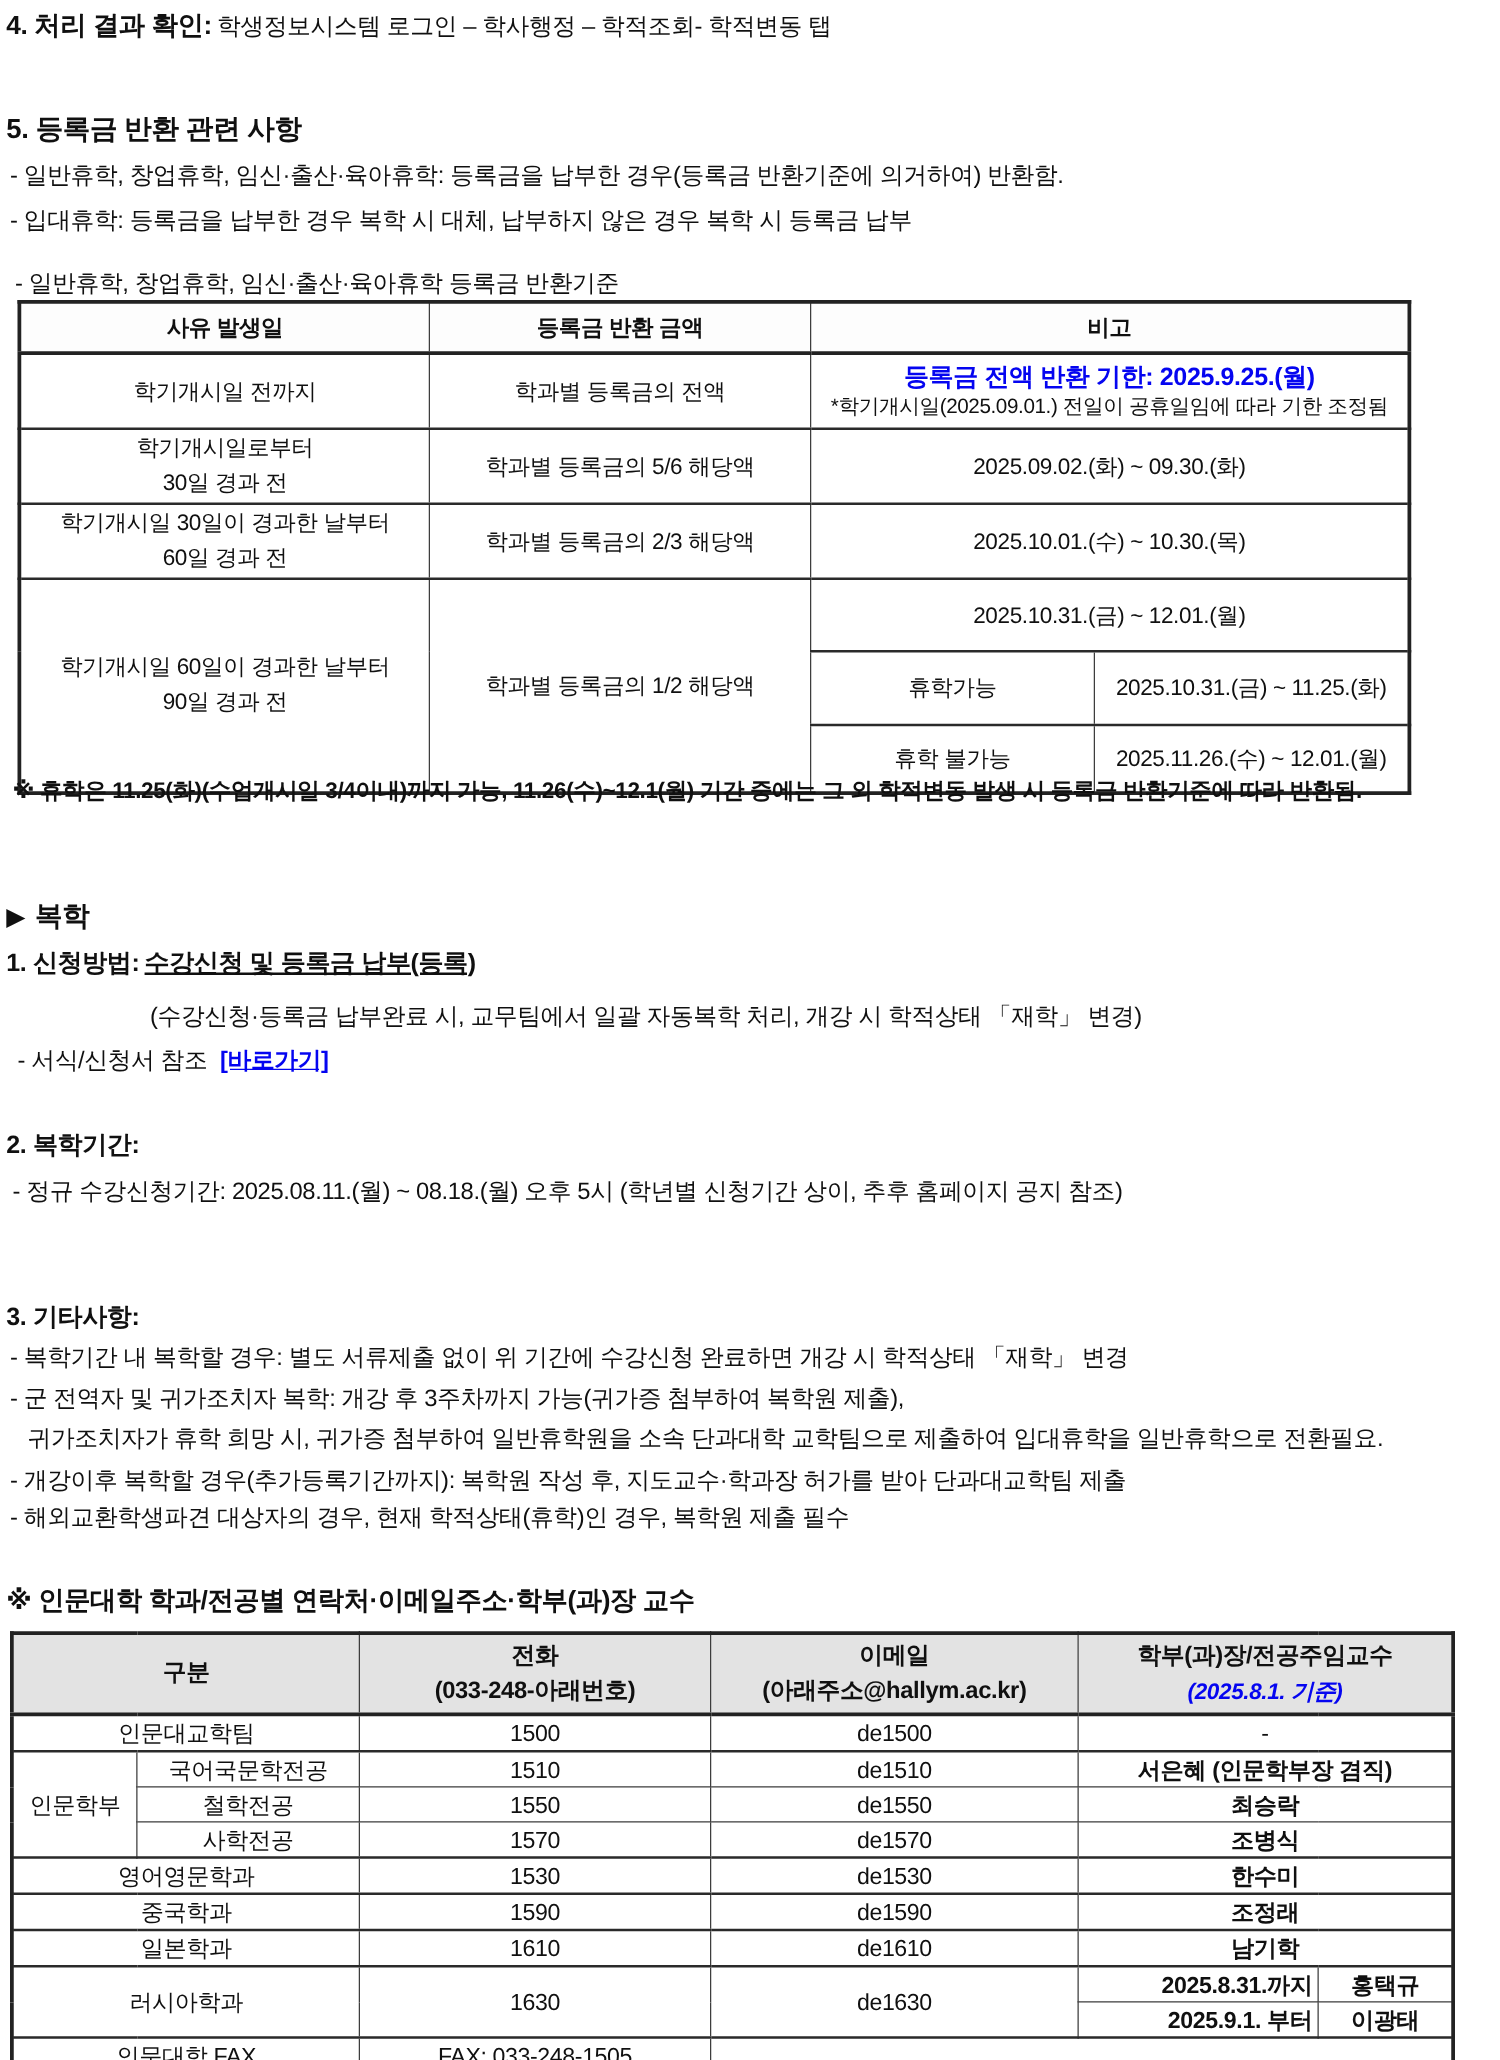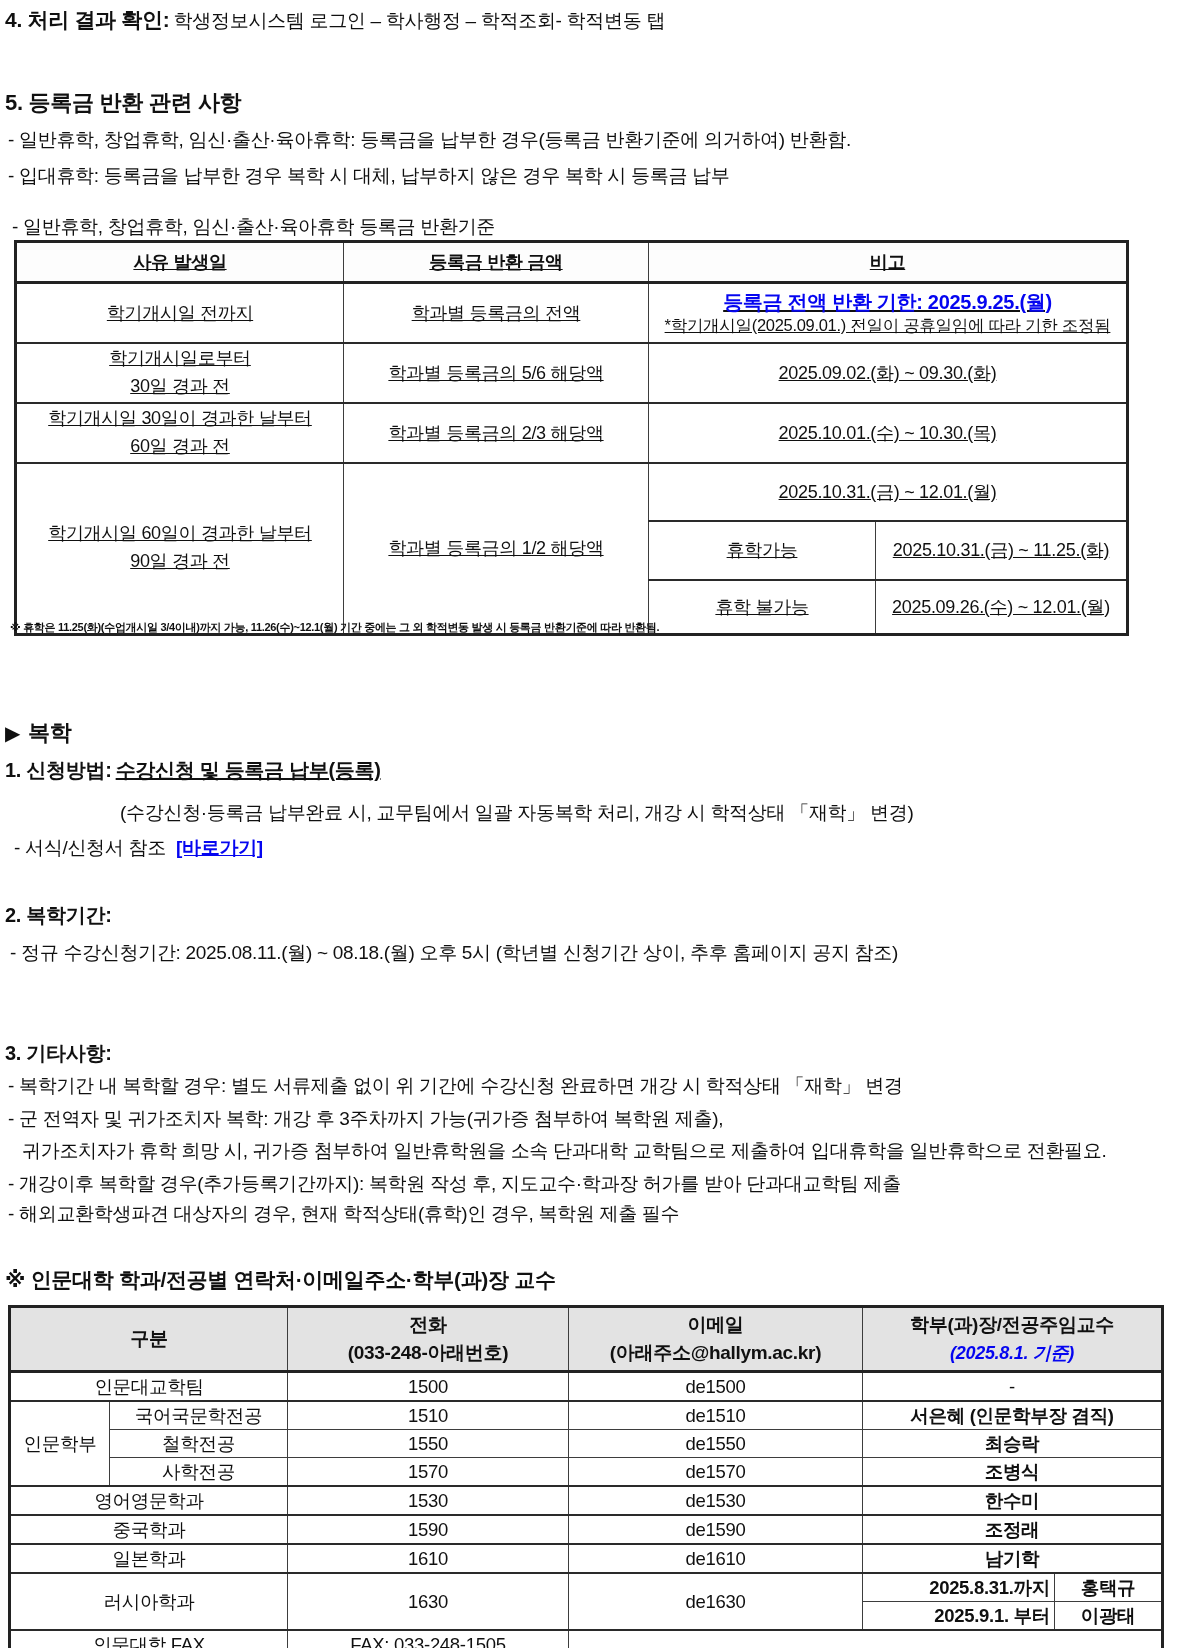--- a/index.html
+++ b/index.html
@@ -11,31 +11,31 @@
     position:relative;width:1200px;height:1648px;background:#ffffff;
     font-family:"Liberation Sans","DejaVu Sans",sans-serif;
     color:#101010;overflow:hidden;letter-spacing:-0.3px;
   }
   .line{position:absolute;white-space:nowrap;}
   .b{font-weight:bold;}
   .fs22{font-size:22px;}
   .fs21{font-size:21px;}
   .fs20{font-size:20px;}
   .fs19{font-size:19px;}
-  .fs17{font-size:11px;}
+  .fs17{font-size:18px;}
   .blue{color:var(--accent-blue);}
   .ul{text-decoration:underline;}
   .marker{display:inline-block;margin-right:8px;font-size:20px;}
 
   table{border-collapse:collapse;table-layout:fixed;position:absolute;background:#fff;}
   td,th{overflow:hidden;text-align:center;vertical-align:middle;padding:1px 4px;}
 
   
   .refund{top:240px;left:14px;width:1112px;border:3px solid #222;}
-  .refund td,.refund th{border:1.5px solid #3d3d3d;font-size:18px;font-weight:normal;text-decoration:underline;}
+  .refund td,.refund th{border:1.5px solid #3d3d3d;font-size:18px;font-weight:normal;}
   .refund thead th{height:36px;font-weight:bold;background:#fdfdfd;border-bottom:3px solid #222;}
   .refund .r1 td{height:56px;}
   .refund .r2 td{height:50px;border-top:2.5px solid #2a2a2a;}
   .refund .r3 td{height:48px;border-top:2.5px solid #2a2a2a;}
   .refund .r4a td{height:54px;border-top:2.5px solid #2a2a2a;}
   .refund .r4b td{height:55px;border-top:2px solid #2a2a2a;}
   .refund .r4c td{height:50px;border-top:2px solid #2a2a2a;}
   .refund .note-main{font-size:20px;font-weight:bold;color:var(--accent-blue);line-height:1.25;}
   .refund .note-sub{font-size:16.5px;color:#101010;line-height:1.3;}
   .twoLine{line-height:1.55;}
@@ -112,21 +112,21 @@
         </td>
         <td rowspan="3">학과별 등록금의 1/2 해당액</td>
         <td colspan="2">2025.10.31.(금) ~ 12.01.(월)</td>
       </tr>
       <tr class="r4b">
         <td>휴학가능</td>
         <td>2025.10.31.(금) ~ 11.25.(화)</td>
       </tr>
       <tr class="r4c">
         <td>휴학 불가능</td>
-        <td>2025.09.26.(수) ~ 12.01.(월)</td>
+        <td>2025.11.26.(수) ~ 12.01.(월)</td>
       </tr>
     </tbody>
   </table>
 
   <div class="line b fs17" style="top:620px;left:10px;">※ 휴학은 11.25(화)(수업개시일 3/4이내)까지 가능, 11.26(수)~12.1(월) 기간 중에는 그 외 학적변동 발생 시 등록금 반환기준에 따라 반환됨.</div>
 
   <div class="line b fs22" style="top:718px;left:5px;">
     <span class="marker">▶</span><span>복학</span>
   </div>
   <div class="line" style="top:757px;left:5px;">

